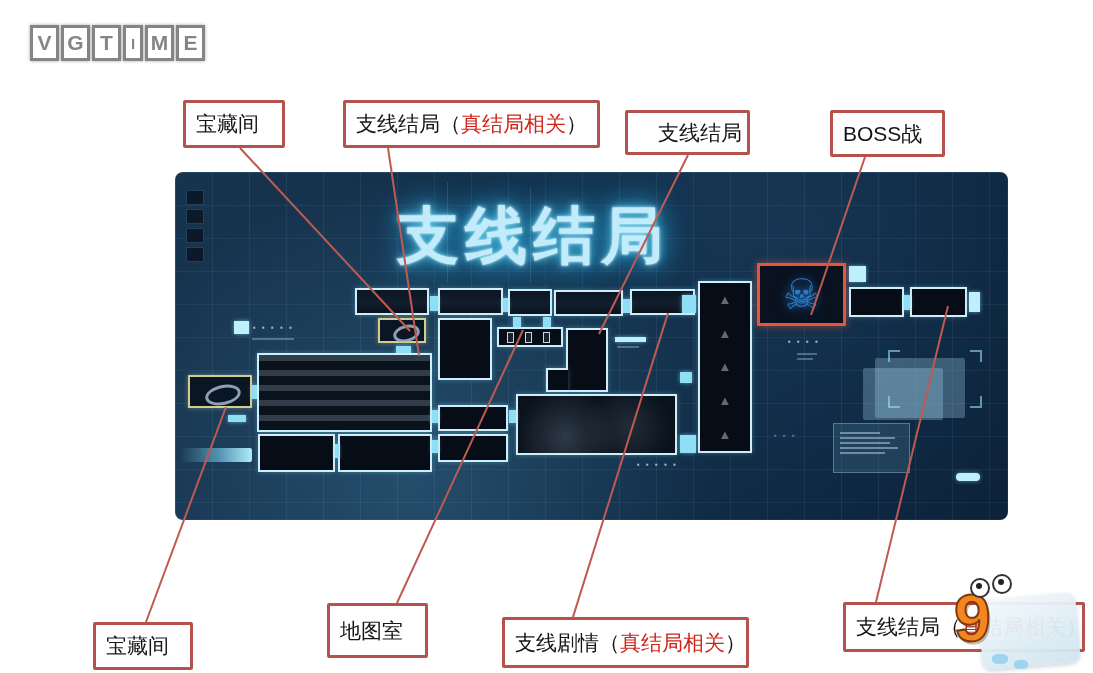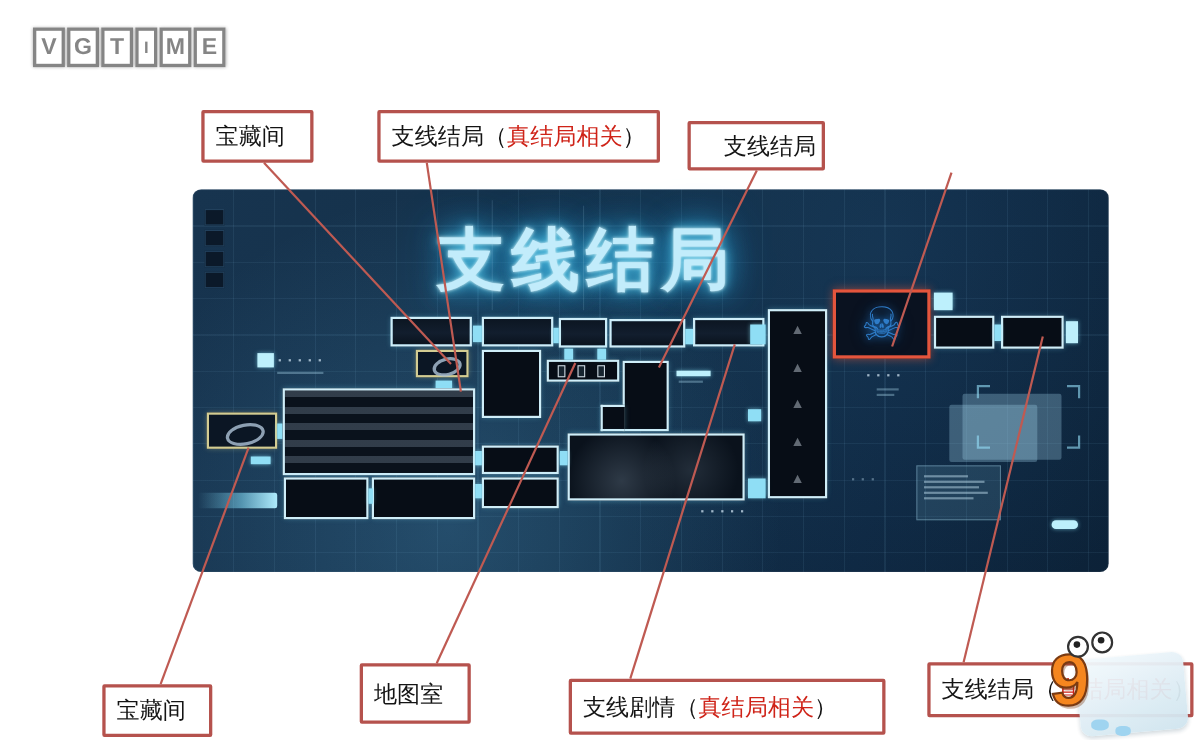--- a/index.html
+++ b/index.html
@@ -205,27 +205,30 @@
     <span>宝藏间</span>
   </div>
   <div class="callout" style="left:343px;top:100px;width:257px;height:48px;">
     <span>支线结局（</span>
       <span class="red">真结局相关</span>
       <span>）</span>
   </div>
   <div class="callout" style="left:625px;top:110px;width:125px;height:45px;padding-left:30px;">
     <span>支线结局</span>
   </div>
+  <div class="callout" style="left:830px;top:110px;width:115px;height:47px;">
+    <span>BOSS战</span>
+  </div>
   <div class="callout" style="left:93px;top:622px;width:100px;height:48px;">
     <span>宝藏间</span>
   </div>
   <div class="callout" style="left:327px;top:603px;width:101px;height:55px;text-align:center;">
     <span>地图室</span>
   </div>
-  <div class="callout" style="left:517px;top:617px;width:288px;height:51px;">
+  <div class="callout" style="left:502px;top:617px;width:247px;height:51px;">
     <span>支线剧情（</span>
       <span class="red">真结局相关</span>
       <span>）</span>
   </div>
   <div class="callout" style="left:843px;top:602px;width:242px;height:50px;">
     <span>支线结局（</span>
       <span class="red">真结局相关</span>
       <span>）</span>
   </div>
 

